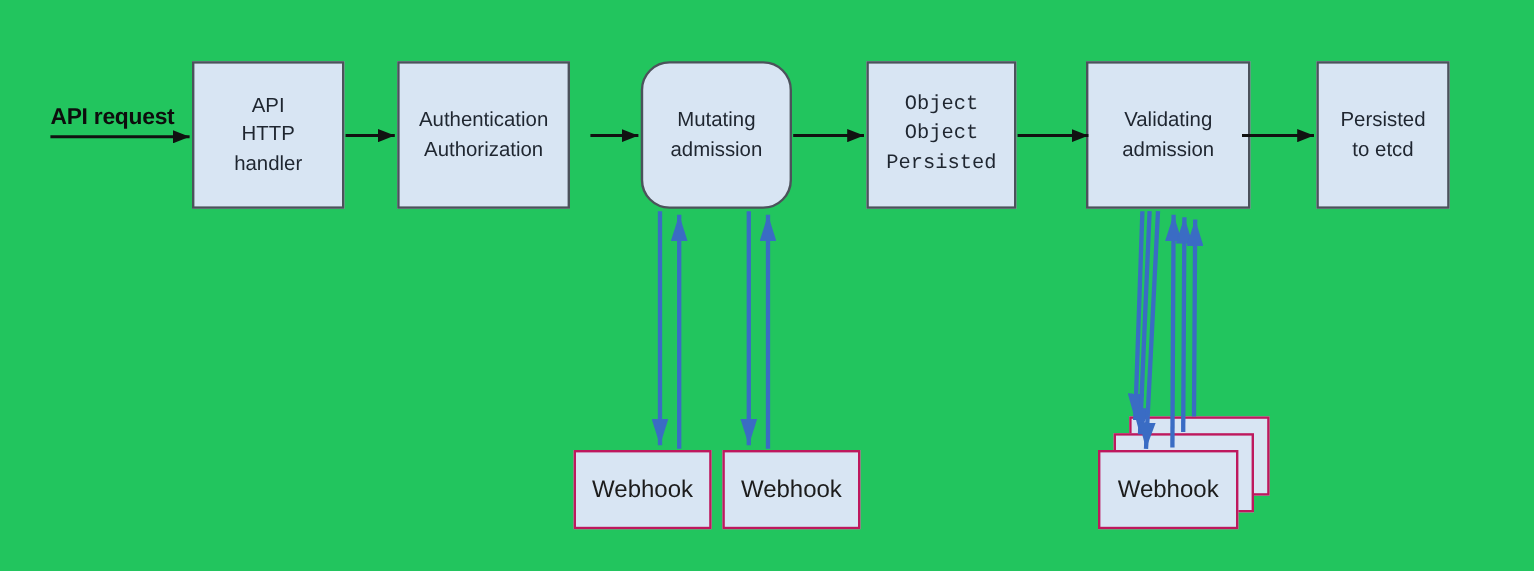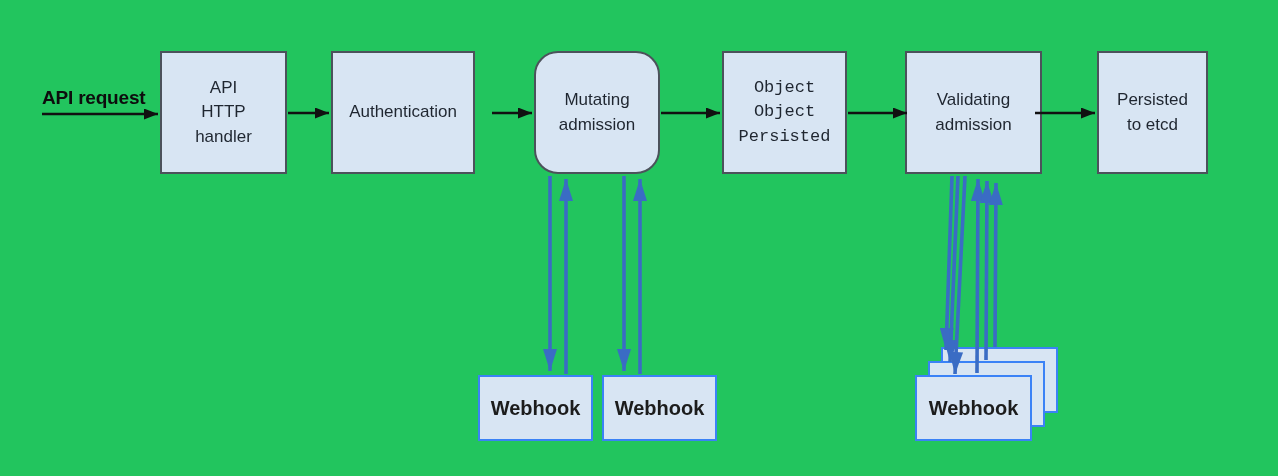--- a/index.html
+++ b/index.html
@@ -9,21 +9,21 @@
   }
   .box{
     position:absolute;box-sizing:border-box;
     background:#d8e5f3;border:2px solid #4c525b;
     display:flex;flex-direction:column;align-items:center;justify-content:center;
     text-align:center;font-size:17px;line-height:1.45;color:#1f2630;
   }
   .box span{display:block;white-space:nowrap;}
   .stage{top:51px;height:123px;}
   .webhook{
-    border:2px solid #3b82f6;font-weight:700;font-size:20px;color:#1c1c1c;
+    border:2px solid #be185d;font-weight:400;font-size:20px;color:#1c1c1c;
     height:66px;
     text-align:center;
   }
   .stackghost{height:66px;}
   .request-label{
     position:absolute;left:42px;top:87px;width:118px;
     font-size:19px;font-weight:700;color:#0d0d0d;white-space:nowrap;
     letter-spacing:-0.2px;
   }
   svg.arrows{position:absolute;left:0;top:0;pointer-events:none;}
@@ -36,20 +36,21 @@
   <div class="request-label">API request</div>
 
   <div class="box stage" style="left:160px;width:127px;align-items:center;">
     <span>API</span>
     <span>HTTP</span>
     <span>handler</span>
   </div>
 
   <div class="box stage" style="left:331px;width:144px;">
     <span>Authentication</span>
+    <span>Authorization</span>
   </div>
 
   <div class="box stage" style="left:534px;width:126px;border-radius:24px;">
     <span>Mutating</span>
     <span>admission</span>
   </div>
 
   <div class="box stage" style="left:722px;width:125px;font-family:Liberation Mono, monospace;">
     <span>Object</span>
     <span>Object</span>

